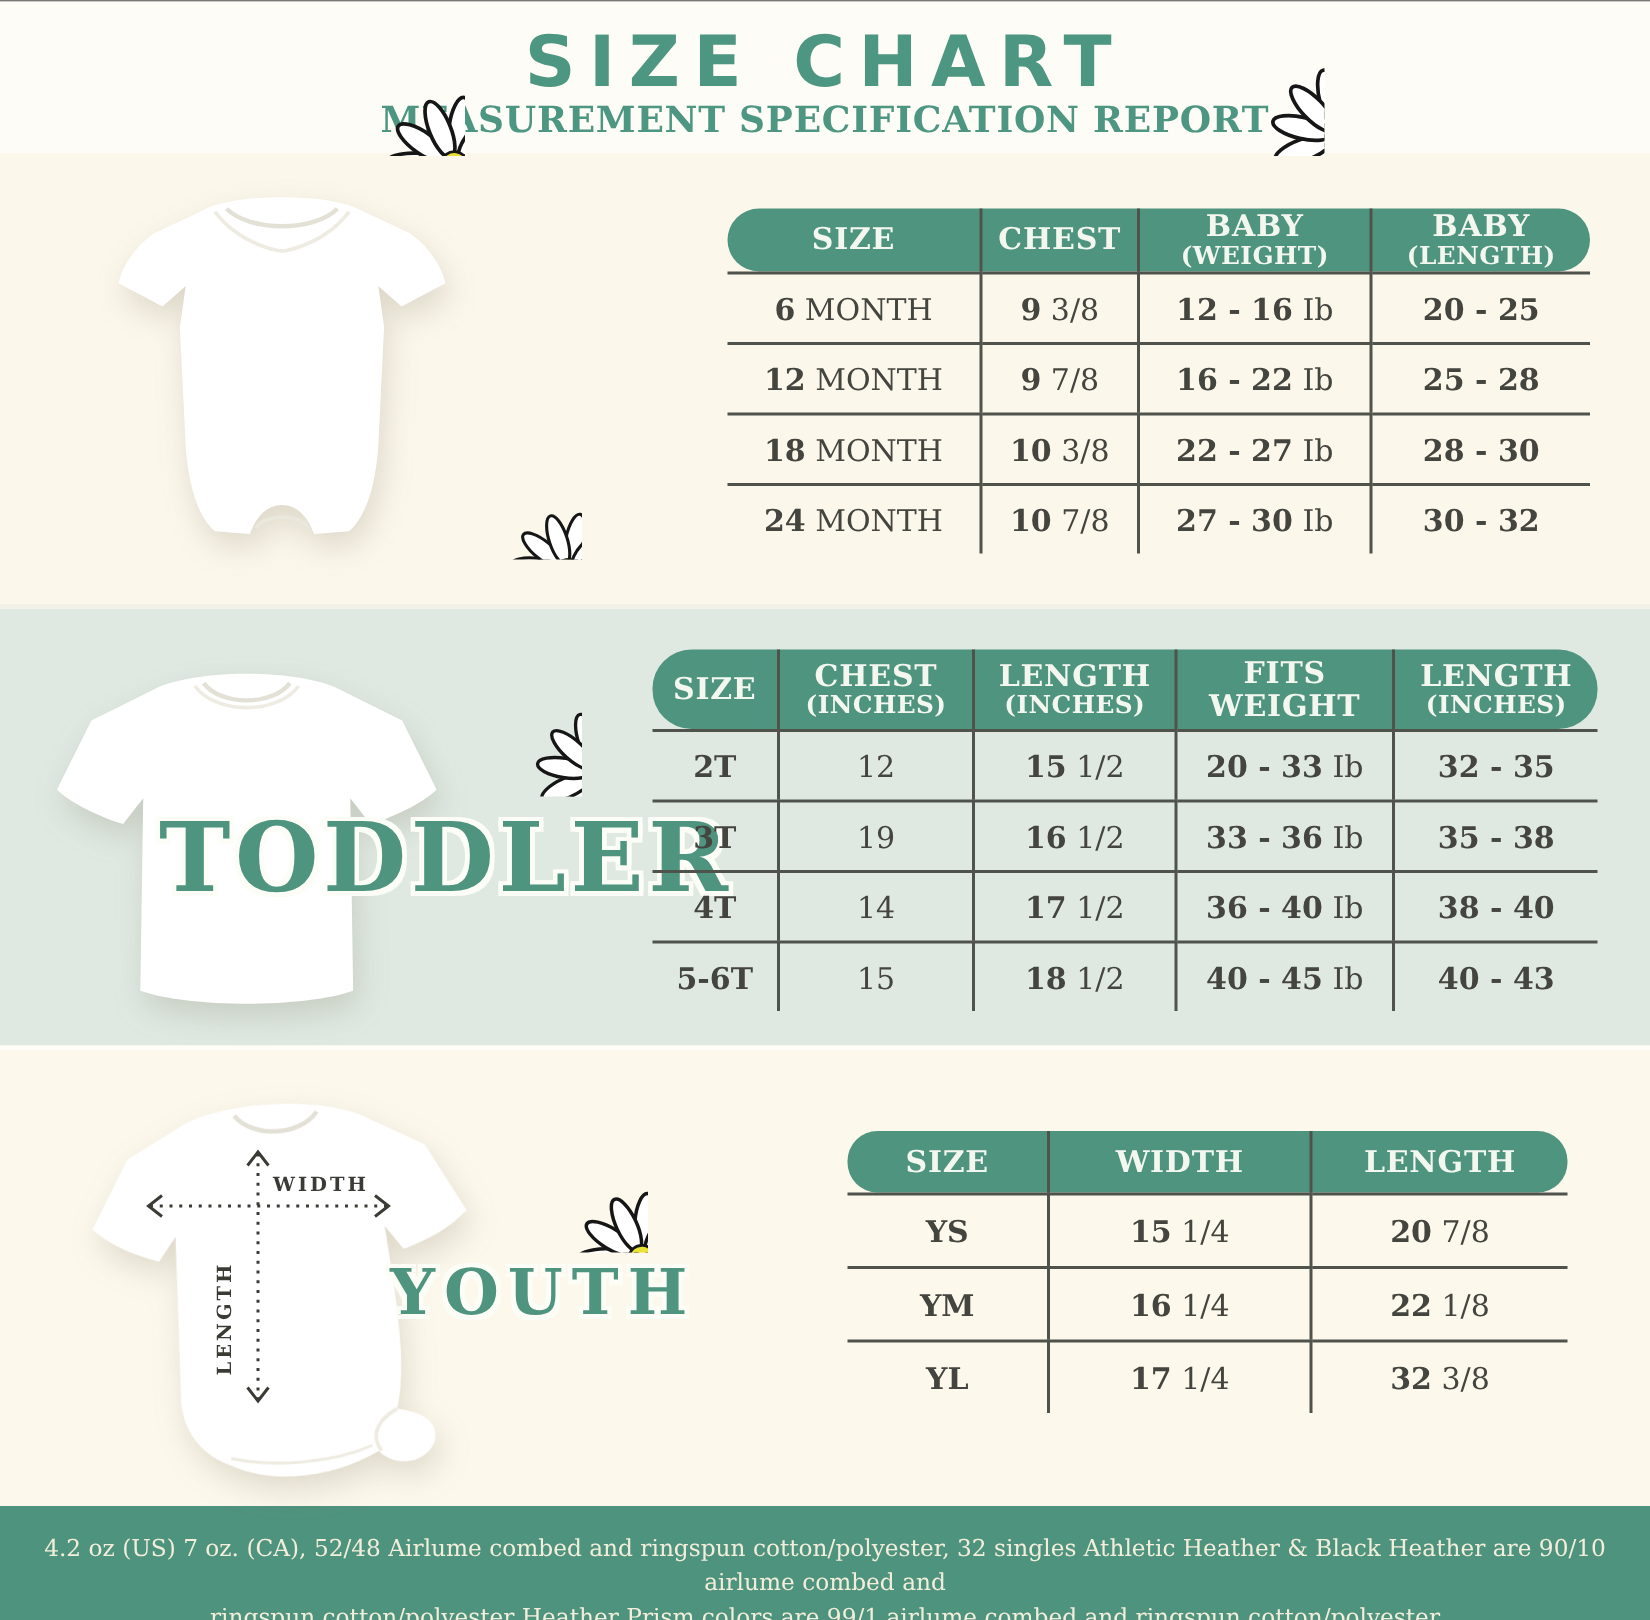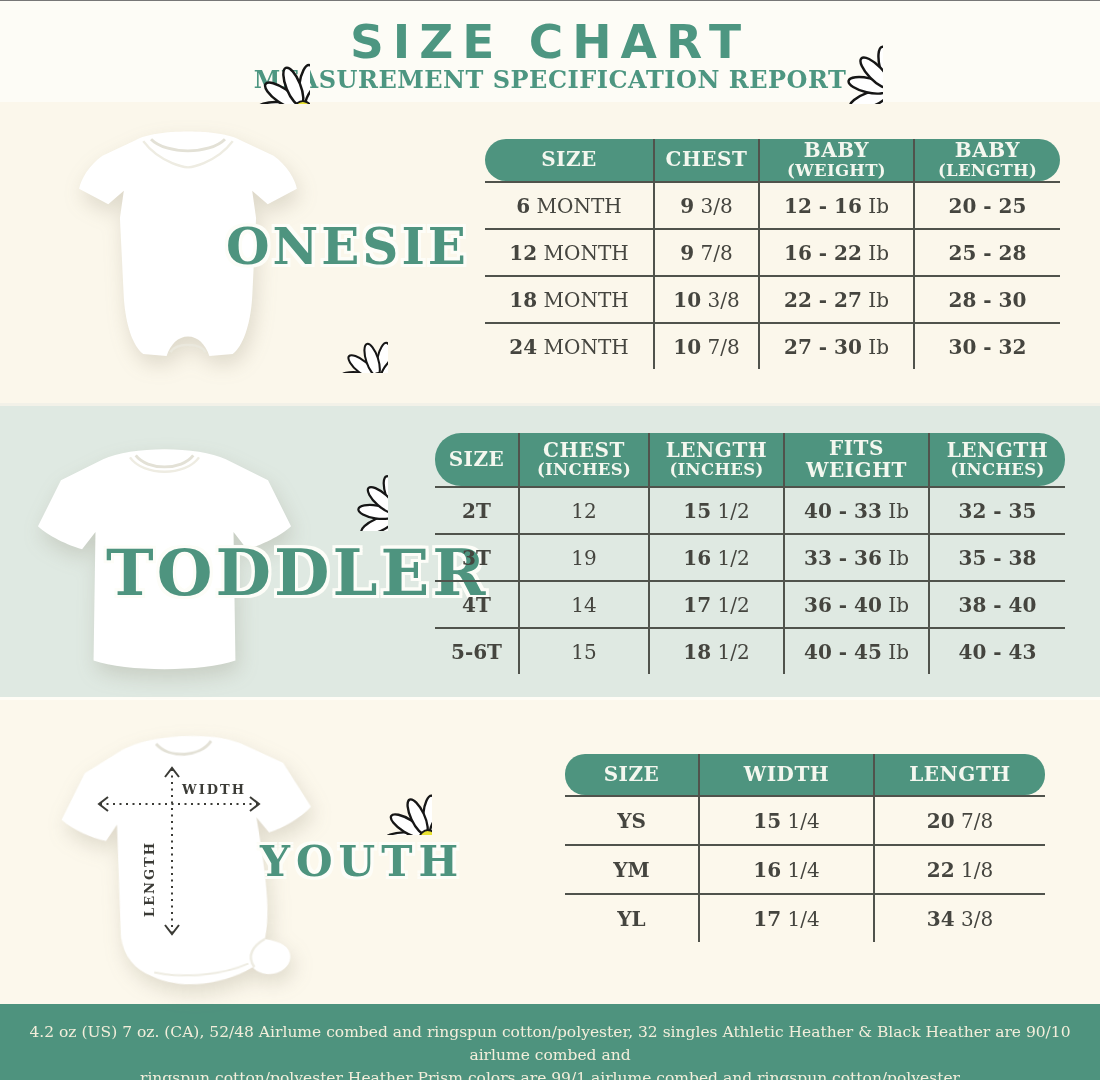--- a/index.html
+++ b/index.html
@@ -118,21 +118,20 @@
 
   <div class="garment onesie-img">
     <svg viewBox="0 0 300 290">
       <path fill="#ffffff" stroke="#ecead e" stroke-width="0" d="M 96,30 C 115,18 185,18 204,30 L 238,46 C 252,56 260,70 262,80 L 232,96 L 216,82 L 220,110 L 216,192 C 214,222 206,242 196,250 L 172,252 C 168,240 160,232 150,232 C 140,232 132,240 128,252 L 104,250 C 94,242 86,222 84,192 L 80,110 L 84,82 L 68,96 L 38,80 C 40,70 48,56 62,46 Z"></path>
       <path fill="none" stroke="#e3e1d6" stroke-width="3" d="M 112,29 C 128,45 172,45 188,29"></path>
       <path fill="none" stroke="#eeece2" stroke-width="2.5" d="M 104,31 C 122,55 150,58 150,58"></path>
       <path fill="none" stroke="#eeece2" stroke-width="2.5" d="M 196,31 C 178,55 150,58 150,58"></path>
       <path fill="none" stroke="#eae8dd" stroke-width="2.5" d="M 132,248 C 138,238 162,238 168,248"></path>
     </svg>
   </div>
-  <div class="sec-title onesie-title">ONESIE</div>
   <div class="daisy" style="left:308px;top:292px;width:80px;height:80px;">
     <svg viewBox="-50 -50 100 100">
         <use href="#daisy-sym" transform="rotate(12)"></use>
       </svg>
   </div>
   <div class="sizetable onesie-table">
       <div class="pill"></div>
       <div class="tgrid">
         <div class="th vline">
           <div class="th1">SIZE</div>
@@ -208,21 +207,21 @@
         </div>
         <div class="th">
           <div class="th1">LENGTH</div>
           <div class="th2">(INCHES)</div>
         </div>
         <div class="td vline">
           <b>2T</b>
         </div>
         <div class="td vline">12</div>
         <div class="td vline"><b>15</b>&nbsp;1/2</div>
-        <div class="td vline"><b>40 - 33</b>&nbsp;Ib</div>
+        <div class="td vline"><b>20 - 33</b>&nbsp;Ib</div>
         <div class="td">
           <b>32 - 35</b>
         </div>
         <div class="td vline">
           <b>3T</b>
         </div>
         <div class="td vline">19</div>
         <div class="td vline"><b>16</b>&nbsp;1/2</div>
         <div class="td vline"><b>33 - 36</b>&nbsp;Ib</div>
         <div class="td">
@@ -296,21 +295,21 @@
         <div class="td"><b>20</b>&nbsp;7/8</div>
         <div class="td vline">
           <b>YM</b>
         </div>
         <div class="td vline"><b>16</b>&nbsp;1/4</div>
         <div class="td"><b>22</b>&nbsp;1/8</div>
         <div class="td vline">
           <b>YL</b>
         </div>
         <div class="td vline"><b>17</b>&nbsp;1/4</div>
-        <div class="td"><b>34</b>&nbsp;3/8</div>
+        <div class="td"><b>32</b>&nbsp;3/8</div>
       </div>
     </div>
 
   <div class="footer-text">
     <div>4.2 oz (US) 7 oz. (CA), 52/48 Airlume combed and ringspun cotton/polyester, 32 singles Athletic Heather &amp; Black Heather are 90/10 airlume combed and</div>
     <div>ringspun cotton/polyester Heather Prism colors are 99/1 airlume combed and ringspun cotton/polyester</div>
   </div>
 
 </div>
 

